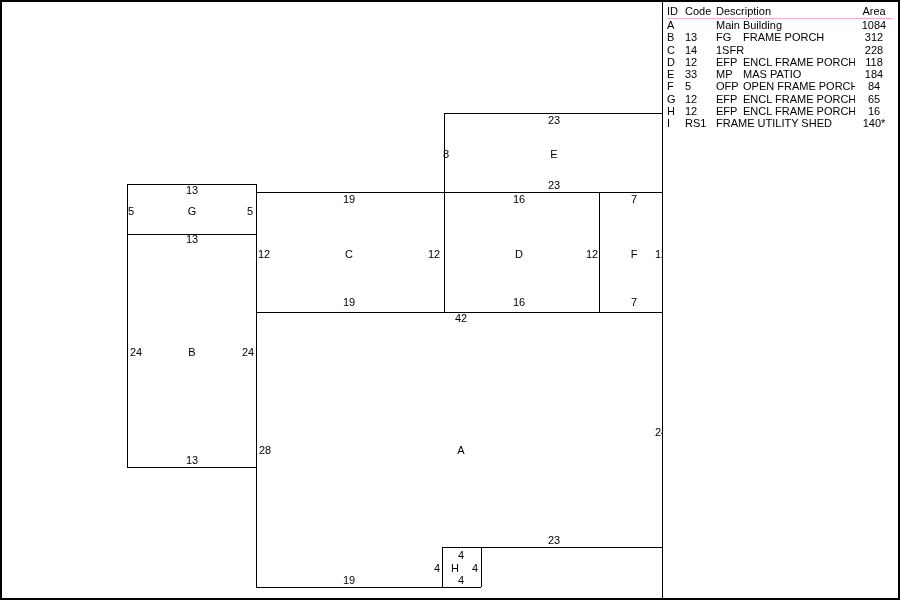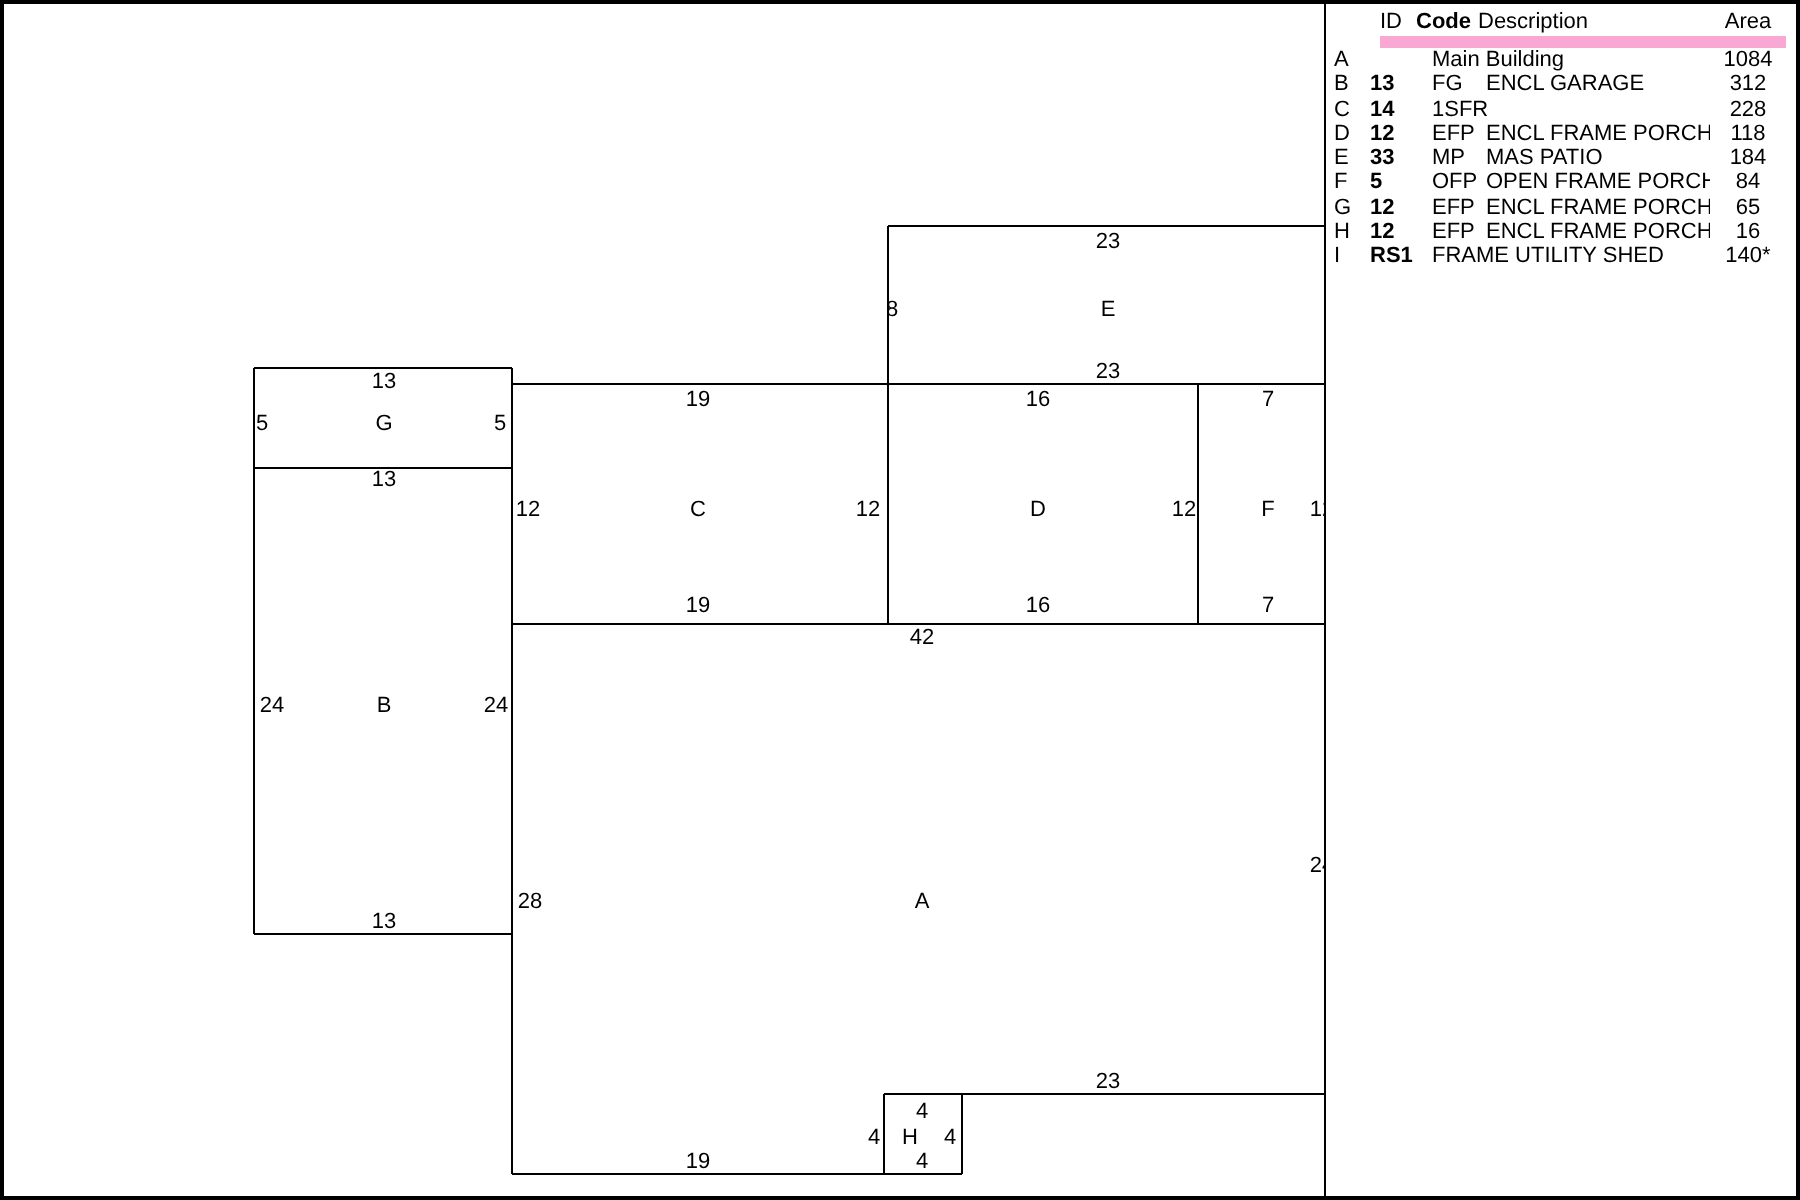--- a/index.html
+++ b/index.html
@@ -12,24 +12,24 @@
   .sketch-panel { position:absolute; left:12px; top:0; width:660px; height:596px; }
   .sketch-panel svg { position:absolute; left:0; top:0; }
   .sketch-panel svg text { font:11px "Liberation Sans", sans-serif; fill:#000000; }
   .sketch-panel svg line { stroke:#000000; stroke-width:1; shape-rendering:crispEdges; }
 
   .table-panel {
     position:absolute; left:660px; top:0; width:236px; height:596px;
     box-sizing:border-box; border-left:1px solid #000000;
     padding:3px 5px 0 4px; font-size:11px; background:#ffffff;
   }
-  .thead { display:flex; line-height:13px; border-bottom:6px solid #f9a8d4;margin-left:23px; }
+  .thead { display:flex; line-height:13px; border-bottom:1px solid #f9a8d4; }
   .trow  { display:flex; line-height:12.3px; white-space:nowrap; }
   .c-id   { width:18px; overflow:hidden; }
-  .c-code { width:31px; overflow:hidden;font-weight:bold; }
+  .c-code { width:31px; overflow:hidden; }
   .c-desc { flex:1; overflow:hidden; }
   .c-area { width:38px; text-align:center; }
   .abbr { display:inline-block; min-width:27px; }
   .abbr:empty { display:none; }
 </style>
 </head>
 <body>
 
 <div class="screen">
 
@@ -102,21 +102,21 @@
     <div>
         <div class="trow">
           <span class="c-id">A</span>
           <span class="c-code"></span>
           <span class="c-desc"><span class="dname">Main Building</span></span>
           <span class="c-area">1084</span>
         </div>
         <div class="trow">
           <span class="c-id">B</span>
           <span class="c-code">13</span>
-          <span class="c-desc"><span class="abbr">FG</span><span class="dname">ENCL GARAGE</span></span>
+          <span class="c-desc"><span class="abbr">FG</span><span class="dname">FRAME PORCH</span></span>
           <span class="c-area">312</span>
         </div>
         <div class="trow">
           <span class="c-id">C</span>
           <span class="c-code">14</span>
           <span class="c-desc"><span class="dname">1SFR</span></span>
           <span class="c-area">228</span>
         </div>
         <div class="trow">
           <span class="c-id">D</span>

